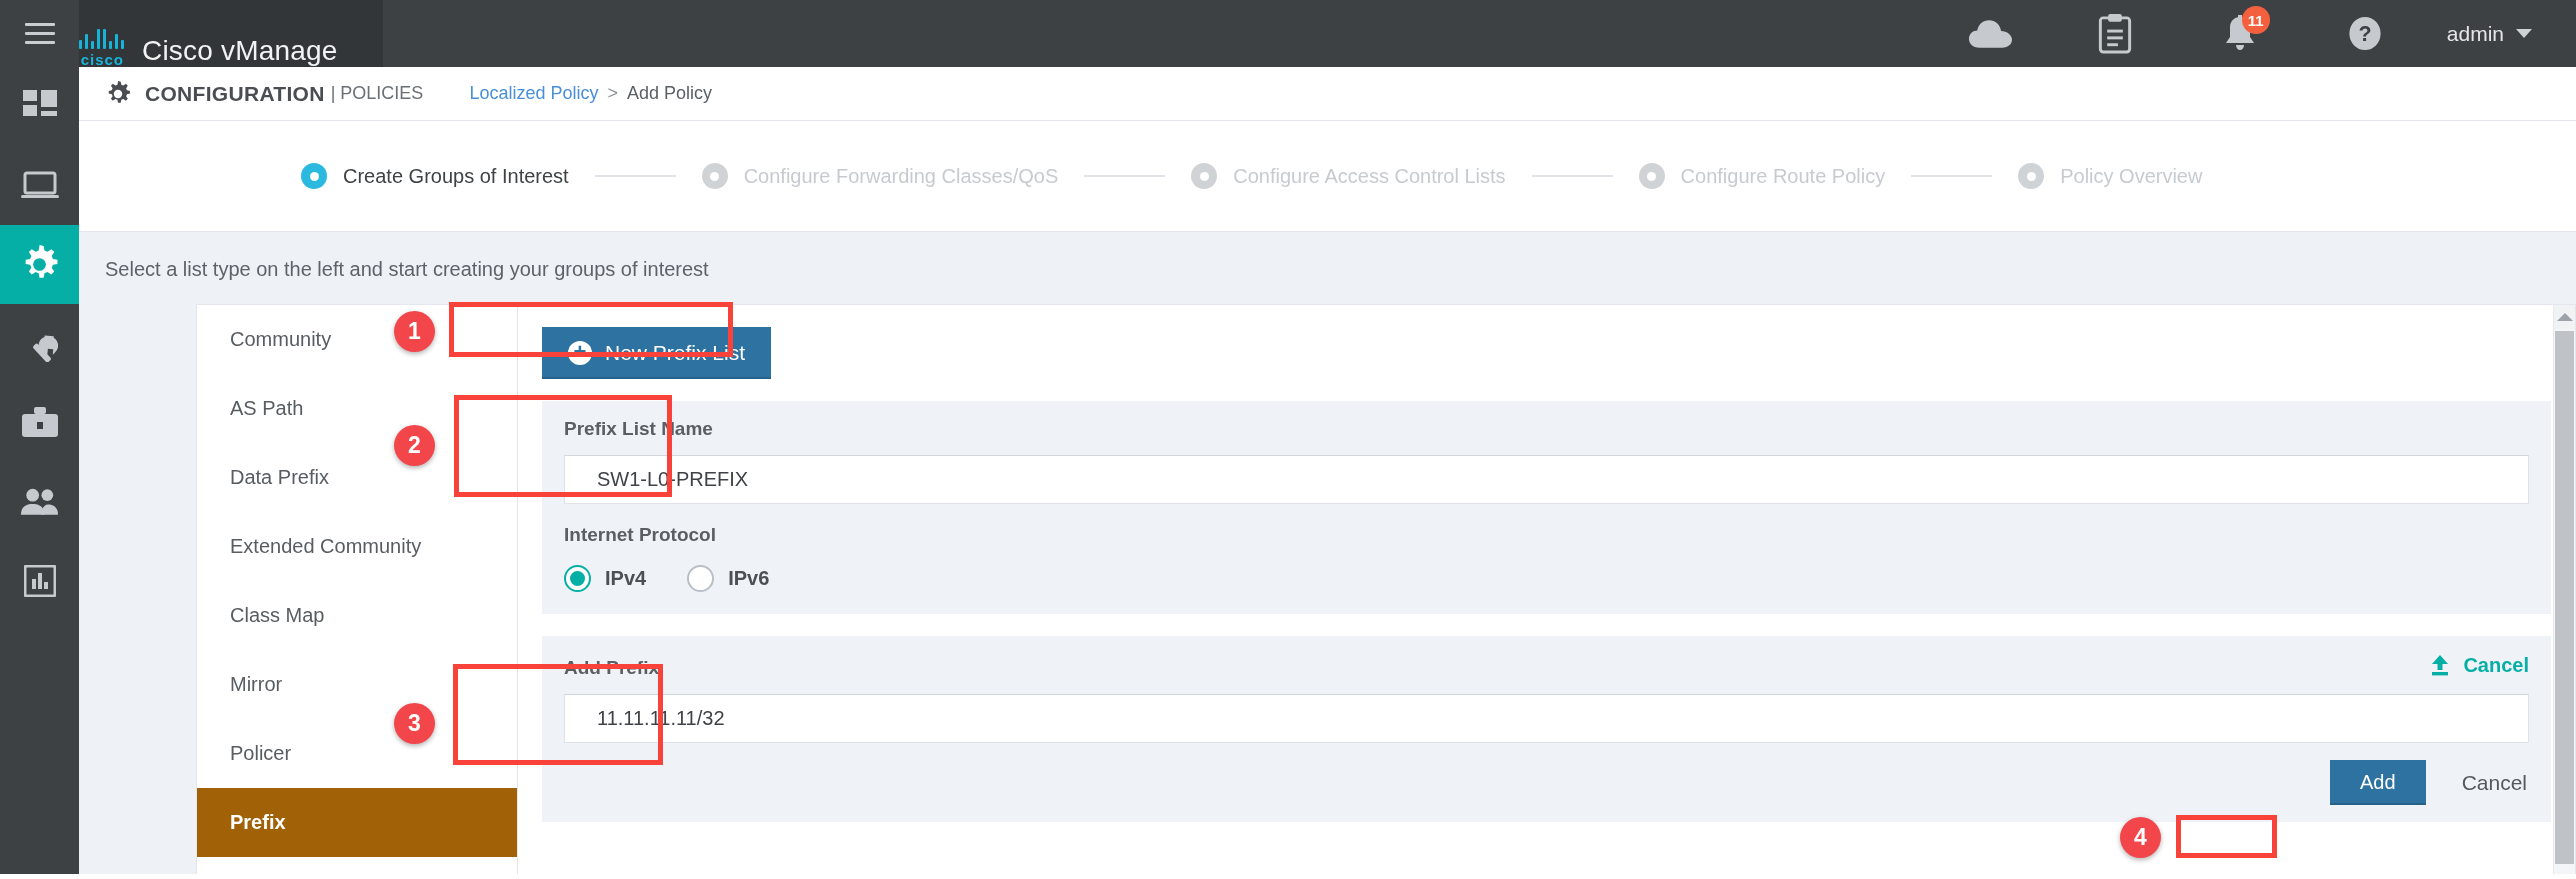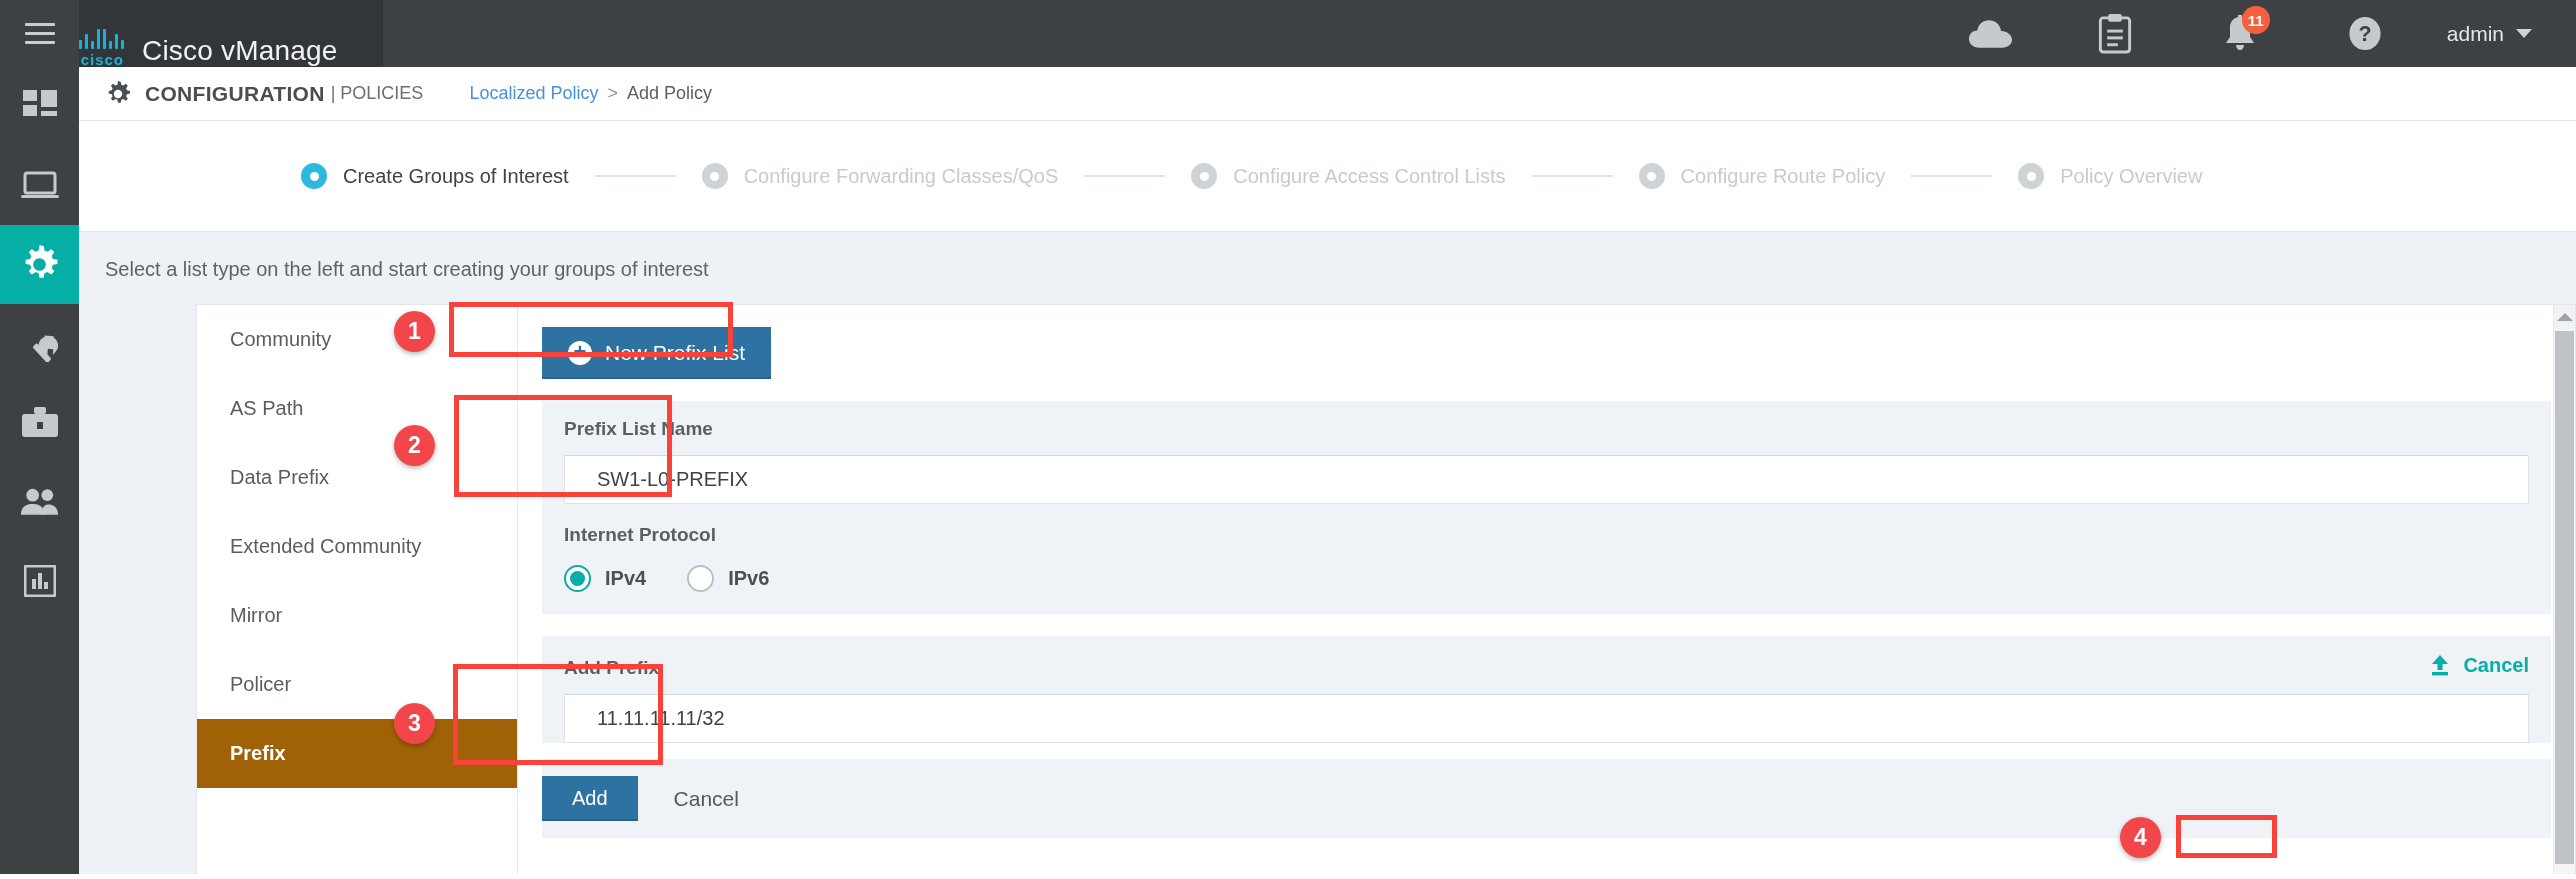--- a/index.html
+++ b/index.html
@@ -143,22 +143,22 @@
   .radio-opt.on .radio-ring { border-color: #06afa5; }
   .radio-opt.on .radio-ring i { width: 15px; height: 15px; border-radius: 50%; background: #06afa5; display:block; }
   .radio-text { font-size: 20px; color: #4b5055; font-weight: bold; }
 
   .prefix-head { display: flex; align-items: flex-end; justify-content: space-between; }
   .import-link {
     display: flex; align-items: center; gap: 11px; color: #06afa5;
     font-size: 20px; font-weight: bold; cursor: pointer; padding-bottom: 2px;
   }
   .action-row {
-    background: #eff2f7; display: flex; align-items: center; 
-    gap: 36px; padding: 17px 24px 17px 0; margin-top: 16px;
+    background: #eff2f7; display: flex; align-items: center; justify-content: flex-end;
+    gap: 36px; padding: 17px 24px 17px 0; margin-top: 0;
   }
   .btn-add {
     background: #2d72a0; color: #fff; border: none; font-size: 20px;
     padding: 11px 30px; cursor: pointer; font-family: inherit;
     box-shadow: inset 0 -2px 0 rgba(0,0,0,.14);
   }
   .btn-cancel { background: none; border: none; font-size: 21px; color: #55595e; cursor: pointer; font-family: inherit; }
 
   
   .scrollbar {
@@ -366,20 +366,21 @@
   <div class="bodywrap">
     <div class="hint">Select a list type on the left and start creating your groups of interest</div>
 
     <div class="panels">
 
       <div class="listcol">
         <div class="list-item">Community</div>
         <div class="list-item">AS Path</div>
         <div class="list-item">Data Prefix</div>
         <div class="list-item">Extended Community</div>
+        <div class="list-item">Class Map</div>
         <div class="list-item">Mirror</div>
         <div class="list-item">Policer</div>
         <div class="list-item selected">Prefix</div>
       </div>
 
       <div class="formcol">
         <div class="form-inner">
 
           <button class="btn-primary">
             <span class="plus-ico">+</span>

